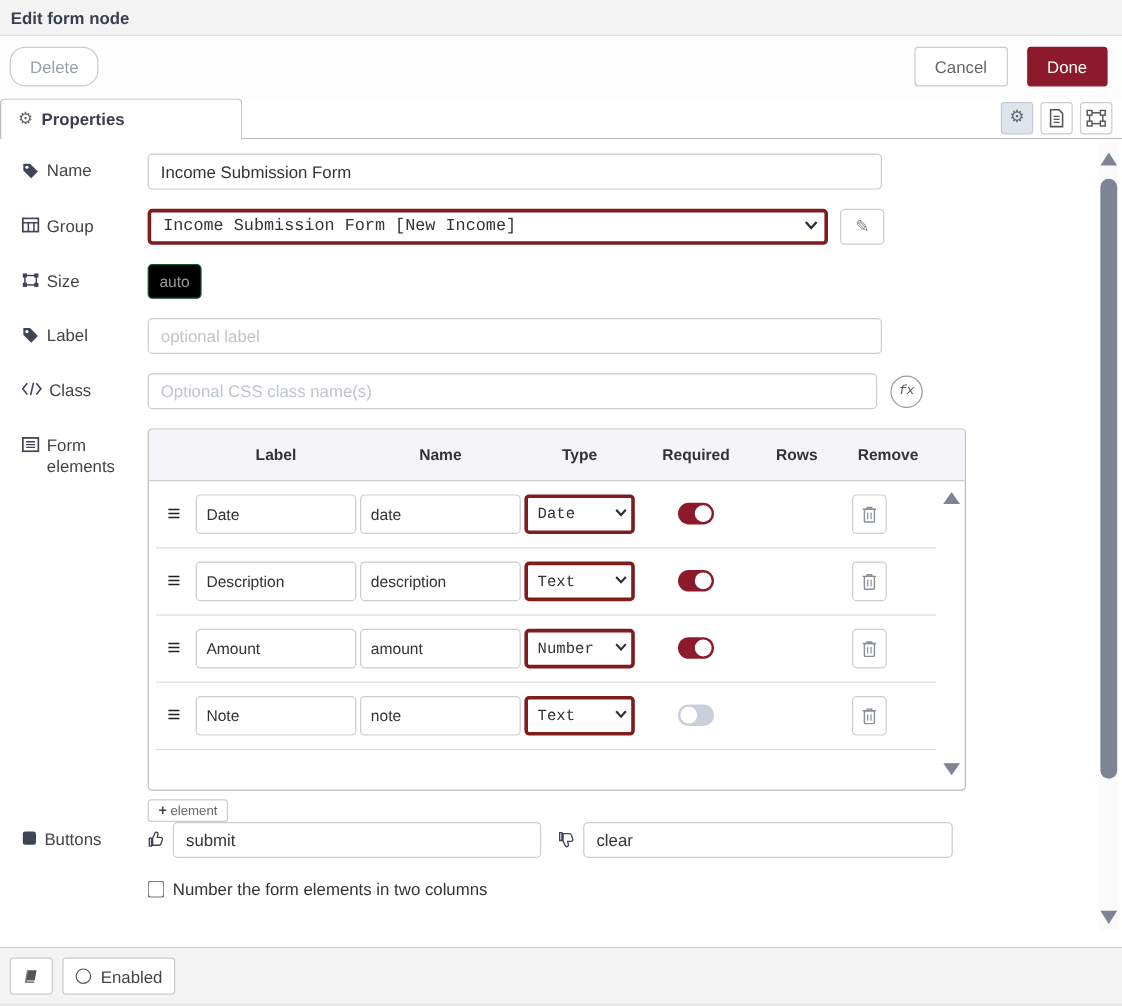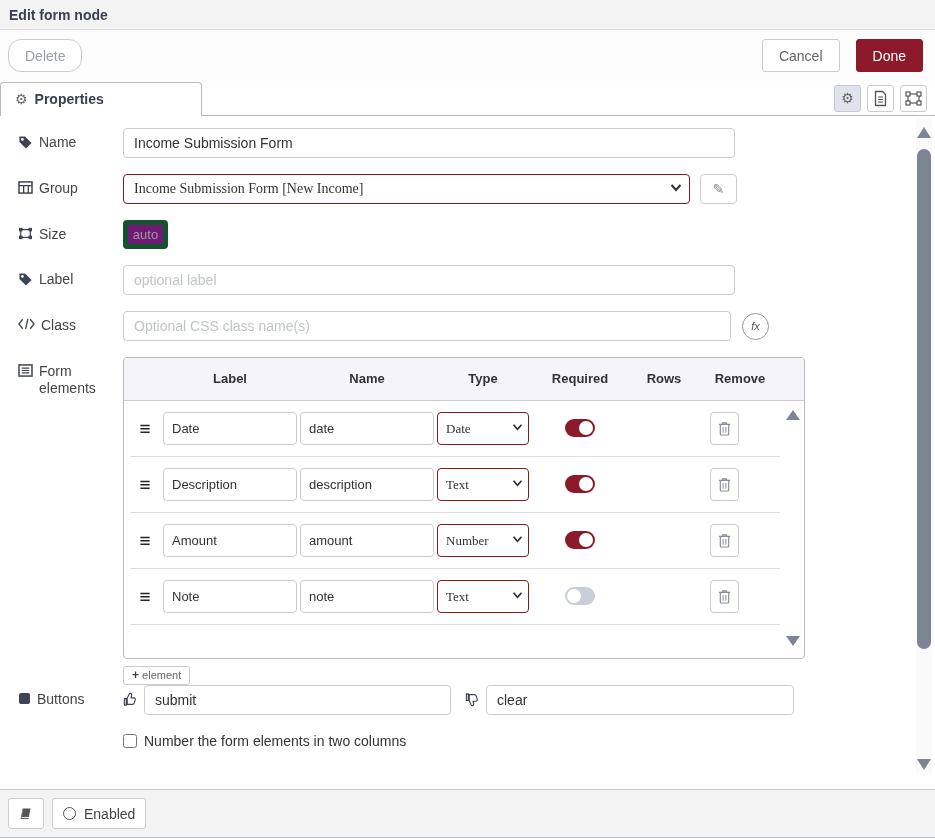--- a/index.html
+++ b/index.html
@@ -35,34 +35,34 @@
   .frow { display:flex; align-items:flex-start; margin-bottom:16px; }
   .flabel { width:105px; flex:none; font-size:14px; color:#444; padding-top:6px;
     display:flex; align-items:flex-start; gap:6px; line-height:17px; }
   .flabel svg { flex:none; margin-top:1px; }
   .ficon { color:#3f4454; }
   .txt-in { height:30px; border:1px solid #ccc; border-radius:4px; font-size:14px; color:#333;
     padding:0 10px; font-family:inherit; outline:none; }
   .txt-in::placeholder { color:#c0c4cb; }
   .wide { width:612px; }
   .selwrap { position:relative; display:inline-block; }
-  .selwrap select { appearance:none; -webkit-appearance:none; height:30px; border:1px solid #7f1d1d;
+  .selwrap select { appearance:none; -webkit-appearance:none; height:30px; border:3px solid #7f1d1d;
     border-radius:4px; font-size:14px; color:#333; padding:0 26px 0 10px; background:#fff;
-    font-family:Liberation Serif, serif; width:100%; outline:none; }
+    font-family:Liberation Mono, monospace; width:100%; outline:none; }
   .chev { position:absolute; right:8px; top:9px; pointer-events:none; }
   .groupsel { width:567px; }
   .sq-btn { width:37px; height:30px; border:1px solid #ccc; border-radius:4px; background:#fff;
     margin-left:10px; color:#777; cursor:pointer; display:inline-flex; align-items:center; justify-content:center; }
   .pencil { font-family:"DejaVu Sans",sans-serif; font-size:14px; color:#888; }
-  .auto-btn { width:45px; height:29px; border:5px solid #14532d; border-radius:4px; background:#701a75;
+  .auto-btn { width:45px; height:29px; border:1px solid #14532d; border-radius:4px; background:#000000;
     color:#999; font-size:13px; cursor:pointer; font-family:inherit; }
   .class-in { width:608px; }
   .fx-btn { width:27px; height:27px; border:1px solid #999; border-radius:50%; background:#fff;
     margin-left:11px; margin-top:2px; color:#555; font-size:11px; font-style:italic;
-    font-family:Liberation Sans, sans-serif; cursor:pointer; }
+    font-family:Liberation Mono, monospace; cursor:pointer; }
 
   
   .el-table { width:682px; border:1px solid #bbb; border-radius:4px; overflow:hidden; background:#fff; }
   .el-grid { display:grid; grid-template-columns:30px 134px 134px 92px 96px 66px 80px;
     column-gap:3px; align-items:center; }
   .el-head { background:#f4f4f9; border-bottom:1px solid #ccc; height:43px; padding-left:6px; }
   .el-head span { text-align:center; font-size:13px; font-weight:bold; color:#333; }
   .el-list { position:relative; height:257px; padding:0 24px 0 6px; }
   .el-row { height:56px; border-bottom:1px solid #ddd; padding:0; }
   .drag { font-size:19px; color:#222; text-align:center; cursor:grab; line-height:1; }

